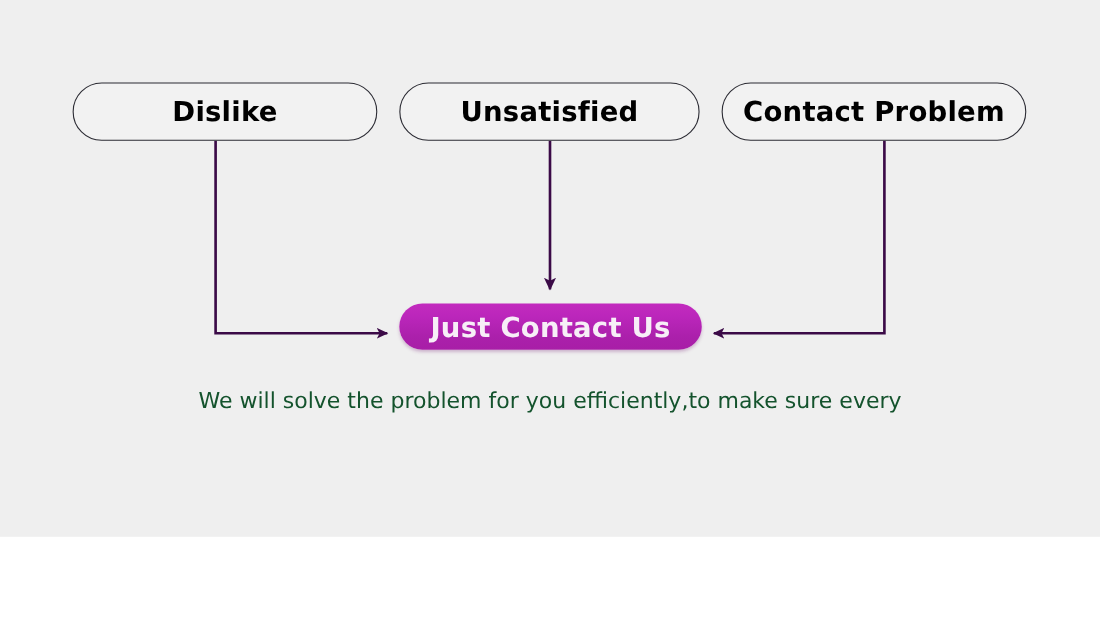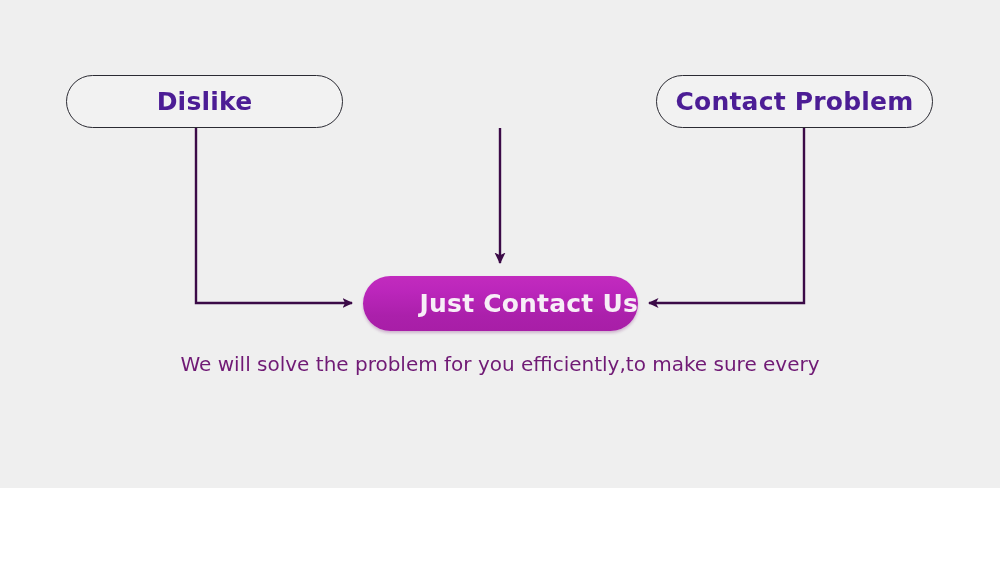--- a/index.html
+++ b/index.html
@@ -43,61 +43,61 @@
     border-radius: 27px;
     background: #f2f2f2;
     display: flex;
     align-items: center;
     justify-content: center;
   }
   .node-label {
     font-family: "DejaVu Sans", "Liberation Sans", sans-serif;
     font-size: 25px;
     font-weight: bold;
-    color: #4c1d95;
+    color: #000000;
     letter-spacing: 0.2px;
     white-space: nowrap;
   }
   #node-dislike   { left: 66px;  top: 75px; width: 277px; }
   #node-unsat     { left: 363px; top: 75px; width: 273px; }
   #node-quality   { left: 656px; top: 75px; width: 277px; }
 
   .cta-button {
     position: absolute;
     left: 363px;
     top: 276px;
     width: 275px;
-    height: 55px;
+    height: 42px;
     box-sizing: border-box;
     border-radius: 28px;
     background: linear-gradient(180deg, #c22bbe 0%, #bb26bb 28%, #ab20ab 72%, #a81ea7 100%);
     box-shadow: 0 2px 3px rgba(120, 30, 120, 0.28);
     display: flex;
     align-items: center;
-    justify-content: flex-end;
+    justify-content: center;
   }
   .cta-label {
     font-family: "DejaVu Sans", "Liberation Sans", sans-serif;
     font-size: 25px;
     font-weight: bold;
     color: #f7eef7;
     letter-spacing: 0.2px;
     white-space: nowrap;
   }
 
   .caption {
     position: absolute;
     left: 140px;
     top: 348px;
     width: 720px;
     text-align: center;
     font-family: "DejaVu Sans", "Liberation Sans", sans-serif;
     font-size: 20px;
     line-height: 33px;
-    color: #701a75;
+    color: #14532d;
   }
   .caption-line { display: block; white-space: nowrap; }
 </style>
 </head>
 <body>
 
 <div id="stage">
 
   <div class="panel-bg"></div>
 
@@ -118,20 +118,23 @@
 
     <path d="M500,128 L500,263" fill="none" stroke="#3b0a47" stroke-width="2.4" marker-end="url(#arrowDown)"></path>
 
     <path d="M804,128 L804,303 L649,303" fill="none" stroke="#3b0a47" stroke-width="2.4" marker-end="url(#arrowLeftM)"></path>
   </svg>
 
   <div id="node-dislike" class="node-box">
     <span class="node-label">Dislike</span>
   </div>
 
+  <div id="node-unsat" class="node-box">
+    <span class="node-label">Unsatisfied</span>
+  </div>
 
   <div id="node-quality" class="node-box">
     <span class="node-label">Contact Problem</span>
   </div>
 
   <div class="cta-button">
     <span class="cta-label">Just Contact Us</span>
   </div>
 
   <div class="caption">

